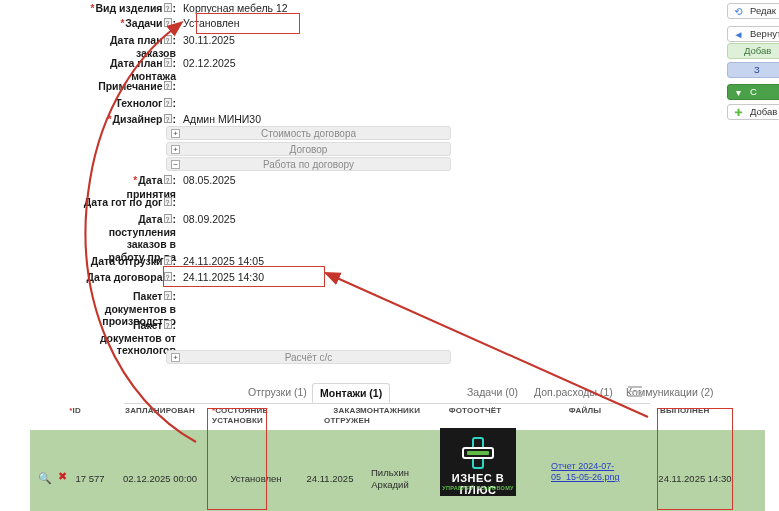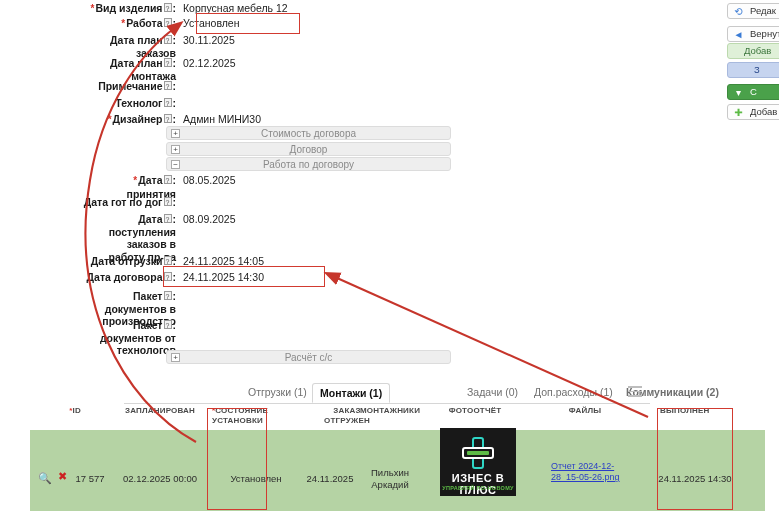--- a/index.html
+++ b/index.html
@@ -113,21 +113,21 @@
 <div id="root">
 
   <div class="form-area">
 
     <div class="frow" style="left:80px;top:2px;">
       <div class="flabel"><span class="star">*</span><span>Вид изделия</span><span class="qm">?</span>:</div>
       <div class="fvalue">Корпусная мебель 12</div>
     </div>
 
     <div class="frow" style="left:80px;top:17px;">
-      <div class="flabel"><span class="star">*</span><span>Работа</span><span class="qm">?</span>:</div>
+      <div class="flabel"><span class="star">*</span><span>Задачи</span><span class="qm">?</span>:</div>
       <div class="fvalue">Установлен</div>
     </div>
 
     <div class="frow" style="left:80px;top:34px;">
       <div class="flabel"><span>Дата план</span><span class="qm">?</span>:<span class="sublabel">заказов</span></div>
       <div class="fvalue">30.11.2025</div>
     </div>
 
     <div class="frow" style="left:80px;top:57px;">
       <div class="flabel"><span>Дата план</span><span class="qm">?</span>:<span class="sublabel">монтажа</span></div>
@@ -227,21 +227,21 @@
       <span class="lbl">Добав</span>
     </div>
   </div>
 
   <div class="tabbar">
     <div class="tab" style="left:117px;">Отгрузки (1)</div>
     <div class="tab active" style="left:188px;">Монтажи (1)</div>
     <div class="tab" style="left:257px;margin-top:39px;">Замеры (1)</div>
     <div class="tab" style="left:336px;">Задачи (0)</div>
     <div class="tab" style="left:403px;">Доп.расходы (1)</div>
-    <div class="tab" style="left:495px;font-weight:bold;">Коммуникации (2)</div>
+    <div class="tab" style="left:495px;">Коммуникации (2)</div>
   </div>
   <div class="hamb">
       <i></i>
       <i></i>
       <i></i>
     </div>
 
   <div class="tbl">
     <div class="thead">
       <div class="th" style="left:50px;width:50px;"><span class="star">*</span><span>ID</span></div>
@@ -268,21 +268,21 @@
   <div class="logo">
     <div class="cross">
       <div class="cv"></div>
         <div class="ch"></div>
         <div class="bar"></div>
     </div>
     <div class="t1">ИЗНЕС В ПЛЮС</div>
     <div class="t2">УПРАВЛЯЙ ПО-НОВОМУ</div>
   </div>
 
-  <a class="filelink" style="left:551px;top:461px;" href="#">Отчет 2024-12-28_15-05-26.png</a>
+  <a class="filelink" style="left:551px;top:461px;" href="#">Отчет 2024-07-05_15-05-26.png</a>
   <div class="cell" style="left:657px;top:473px;width:76px;">24.11.2025 14:30</div>
 
   <div class="hbox" style="left:196px;top:13px;width:104px;height:21px;"></div>
   <div class="hbox" style="left:163px;top:266px;width:162px;height:21px;"></div>
   <div class="hbox" style="left:207px;top:408px;width:60px;height:102px;"></div>
   <div class="hbox" style="left:657px;top:408px;width:76px;height:102px;"></div>
 
   <svg class="anno" viewBox="0 0 779 511">
     <defs>
       <marker id="ah" markerWidth="9" markerHeight="9" refX="1" refY="3.2" orient="auto">

